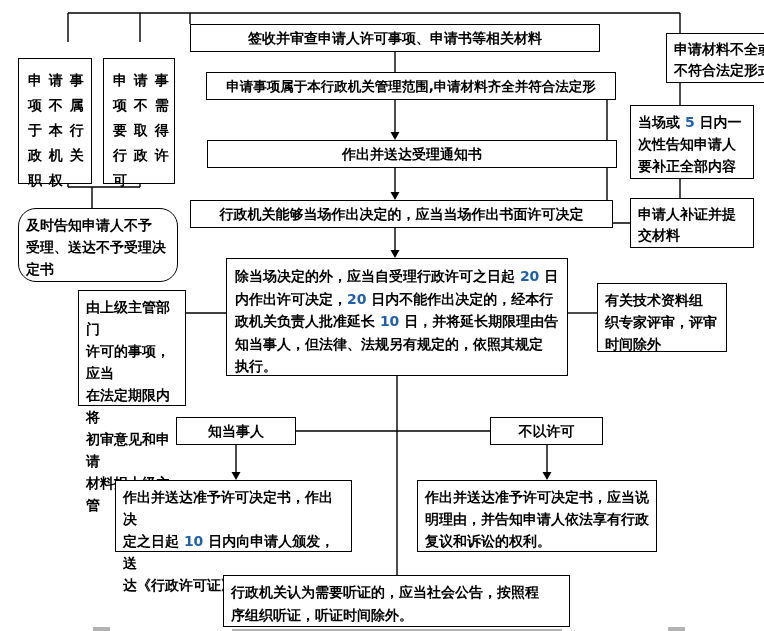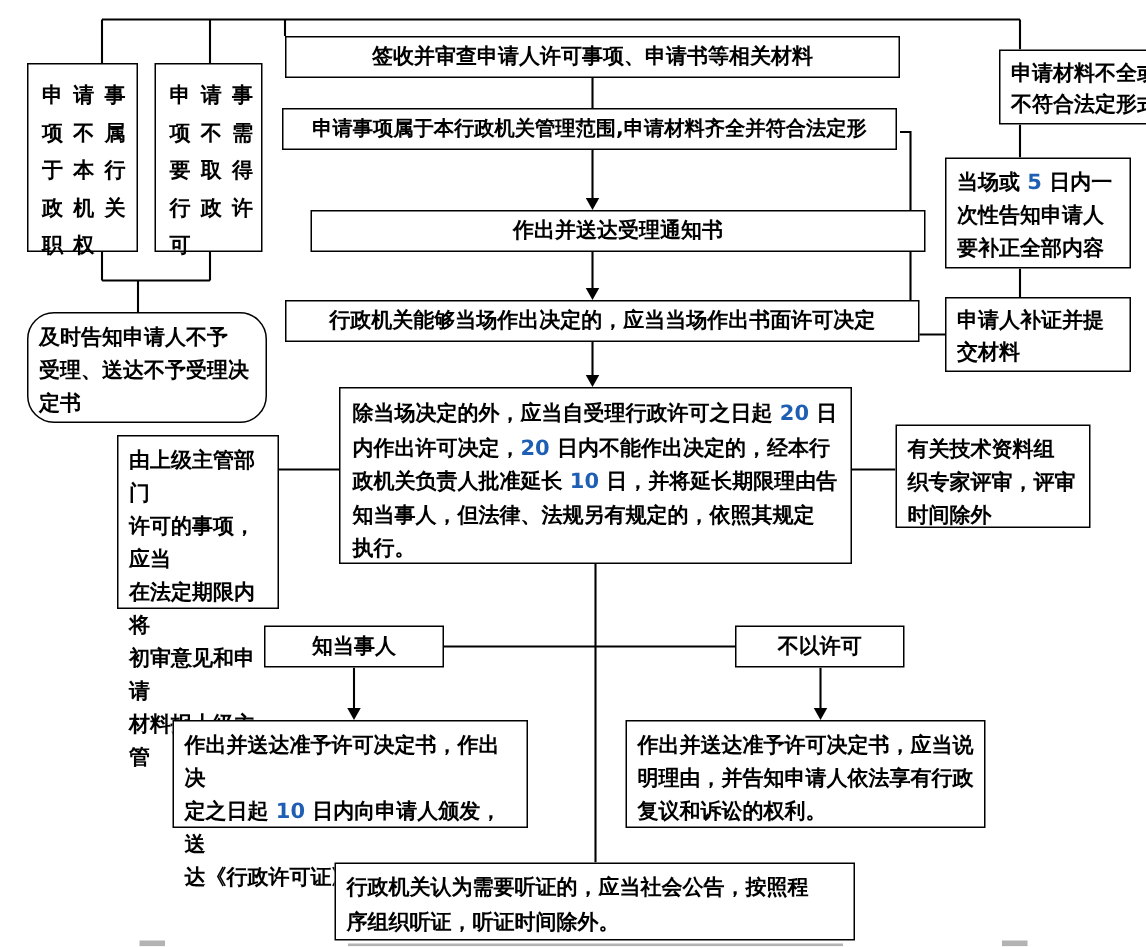--- a/index.html
+++ b/index.html
@@ -9,21 +9,21 @@
     color:#000;overflow:hidden;
   }
   #wires{position:absolute;left:0;top:0;width:764px;height:631px;}
   .box{
     position:absolute;border:1.5px solid #000;background:#fff;
     font-size:14px;font-weight:bold;line-height:20px;
     box-sizing:border-box;white-space:pre-line;
   }
   .center{display:flex;align-items:center;justify-content:center;text-align:left;white-space:nowrap;}
   .pad{padding:5px 6px 0 7px;}
-  .vtext{line-height:25px;padding:9px 0 0 9px;letter-spacing:1px;}
+  .vtext{line-height:25px;padding:9px 0 0 9px;letter-spacing:1px;margin-top:16px;}
   .big{line-height:22.5px;padding:6px 7px 0 8px;}
   .handle{position:absolute;background:#b3b3b3;}
 </style>
 </head>
 <body>
 
 <div id="stage">
 
   <svg id="wires" viewBox="0 0 764 631" xmlns="http://www.w3.org/2000/svg">
     <g stroke="#000" stroke-width="1.4" fill="none">
@@ -66,21 +66,21 @@
 于 本 行
 政 机 关
 职 权</div>
 
   <div class="box vtext" style="left:103px;top:42px;width:72px;height:126px;">申 请 事
 项 不 需
 要 取 得
 行 政 许
 可</div>
 
-  <div class="box center" style="left:188px;top:72px;width:410px;height:28px;font-size:13.5px;">申请事项属于本行政机关管理范围,申请材料齐全并符合法定形</div>
+  <div class="box center" style="left:206px;top:72px;width:410px;height:28px;font-size:13.5px;">申请事项属于本行政机关管理范围,申请材料齐全并符合法定形</div>
 
   <div class="box pad" style="left:618px;top:33px;width:124px;height:50px;line-height:21px;margin-left:48px;">申请材料不全或
 不符合法定形式</div>
 
   <div class="box pad blue-nums" style="left:630px;top:105px;width:124px;height:74px;line-height:22px;">当场或 <span style="color:#1e5fb4">5</span> 日内一
 次性告知申请人
 要补正全部内容</div>
 
   <div class="box pad" style="left:630px;top:198px;width:124px;height:50px;line-height:21px;">申请人补证并提
 交材料</div>

